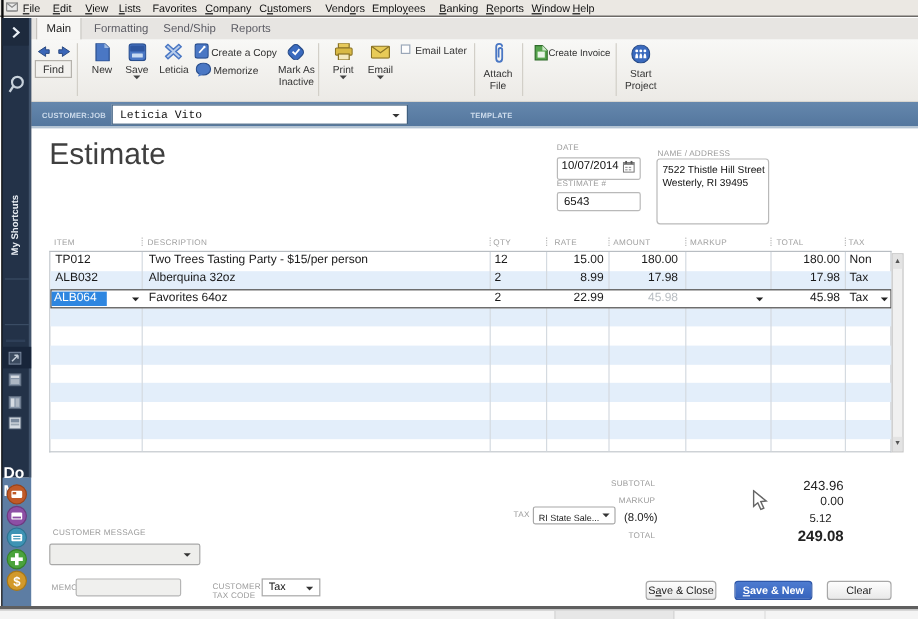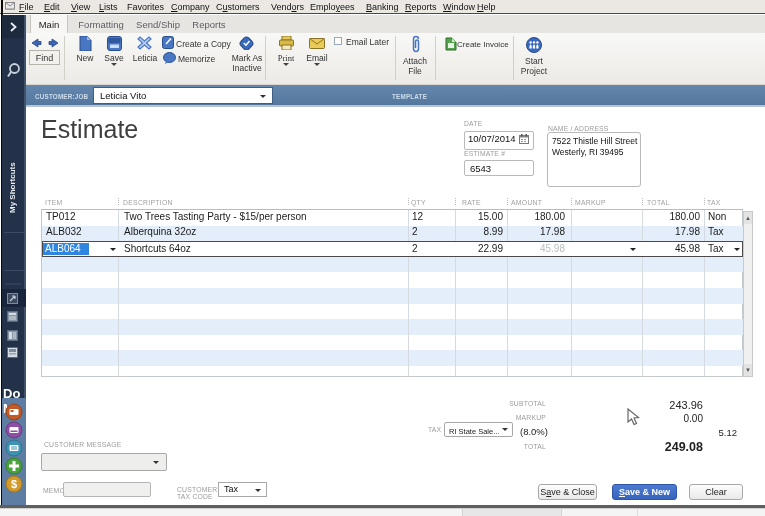--- a/index.html
+++ b/index.html
@@ -119,21 +119,21 @@
       <path d="M4.8 7 L7 9.2 L10.5 5" fill="none" stroke="#fff" stroke-width="1.5"></path>
     </svg>
     <div class="tlabel" style="left:195px;top:20px;width:52px;">Mark As<br>Inactive</div>
     <div class="tsep" style="left:239px"></div>
 
     <svg class="abs" style="left:253px;top:3px" width="15" height="14">
       <rect x="3" y="0" width="9" height="4" fill="#e6c95c" stroke="#8a7326"></rect>
       <rect x="0.5" y="4" width="14" height="6" rx="1" fill="#d8b945" stroke="#8a7326"></rect>
       <rect x="3" y="9" width="9" height="5" fill="#f4e9bd" stroke="#8a7326"></rect>
     </svg>
-    <div class="tlabel" style="left:246px;top:20px;width:28px;font-family:Liberation Serif, serif;">Print</div>
+    <div class="tlabel" style="left:246px;top:20px;width:28px;">Print</div>
     <div class="darr" style="left:257px;top:30px;"></div>
 
     <svg class="abs" style="left:283px;top:5px" width="16" height="11">
       <rect x="0.5" y="0.5" width="15" height="10" rx="1" fill="#e8cb58" stroke="#8a7326"></rect>
       <path d="M0.5 0.5 L8 6 L15.5 0.5" fill="none" stroke="#8a7326"></path>
     </svg>
     <div class="tlabel" style="left:276px;top:20px;width:30px;">Email</div>
     <div class="darr" style="left:288px;top:30px;"></div>
 
     <div class="abs" style="left:308px;top:4px;width:8px;height:8px;border:1px solid #9aa7b8;background:#fdfdfd;"></div>
@@ -161,21 +161,21 @@
       <circle cx="11.4" cy="5.4" r="1.2" fill="#fff"></circle>
       <path d="M3.4 11.5 Q3.4 7.5 4.6 7.5 Q5.8 7.5 5.8 11.5 Z" fill="#fff"></path>
       <path d="M6.8 11.5 Q6.8 7.5 8 7.5 Q9.2 7.5 9.2 11.5 Z" fill="#fff"></path>
       <path d="M10.2 11.5 Q10.2 7.5 11.4 7.5 Q12.6 7.5 12.6 11.5 Z" fill="#fff"></path>
     </svg>
     <div class="tlabel" style="left:488px;top:23px;width:40px;">Start<br>Project</div>
   </div>
 
   <div class="abs" id="custbar">
     <div class="barlabel" style="left:9px;top:8px;">CUSTOMER:JOB</div>
-    <div class="dd" style="left:67px;top:2px;width:180px;height:17px;padding:2px 0 0 6px;">Leticia Vito<div class="arr"></div></div>
+    <div class="dd" style="left:67px;top:2px;width:247px;height:17px;padding:2px 0 0 6px;font-family:Liberation Mono, monospace;">Leticia Vito<div class="arr"></div></div>
     <div class="barlabel" style="left:366px;top:8px;">TEMPLATE</div>
   </div>
 
   <div class="abs" id="sidebar"></div>
   <div class="abs" id="sidenav"></div>
   <div class="abs" id="sidenav2"></div>
   <div class="abs" style="left:2px;top:15px;width:22px;height:23px;background:#1d2a3d;"></div>
   <svg class="abs" style="left:10px;top:22px" width="7" height="10">
     <path d="M1 1 L5.5 5 L1 9" fill="none" stroke="#e8eef5" stroke-width="1.8"></path>
   </svg>
@@ -294,21 +294,21 @@
       <div class="cellt" style="left:370px;top:16.4px;">2</div>
       <div class="cellt rgt" style="left:413px;top:16.4px;width:48px;text-align:right;">8.99</div>
       <div class="cellt rgt" style="left:466px;top:16.4px;width:57px;">17.98</div>
       <div class="cellt rgt" style="left:601px;top:16.4px;width:57px;">17.98</div>
       <div class="cellt" style="left:666px;top:16.4px;">Tax</div>
 
       <div class="abs" style="left:0;top:31.2px;width:701px;height:16px;background:#fff;border:1px solid #4a4a4a;"></div>
       <div class="abs" style="left:1px;top:33px;width:46px;height:12px;background:#2e86e0;"></div>
       <div class="cellt" style="left:3px;top:33.2px;color:#fff;">ALB064</div>
       <div class="darr" style="left:68px;top:38px;border-top-color:#222;"></div>
-      <div class="cellt" style="left:82px;top:33.2px;">Shortcuts 64oz</div>
+      <div class="cellt" style="left:82px;top:33.2px;">Favorites 64oz</div>
       <div class="cellt" style="left:370px;top:33.2px;">2</div>
       <div class="cellt rgt" style="left:413px;top:33.2px;width:48px;">22.99</div>
       <div class="cellt rgt" style="left:466px;top:33.2px;width:57px;color:#b9bec3;">45.98</div>
       <div class="darr" style="left:588px;top:38px;border-top-color:#222;"></div>
       <div class="cellt rgt" style="left:601px;top:33.2px;width:57px;">45.98</div>
       <div class="cellt" style="left:666px;top:33.2px;">Tax</div>
       <div class="darr" style="left:692px;top:38px;border-top-color:#222;"></div>
     </div>
 
     <div class="abs" style="left:702px;top:16px;width:10px;height:166px;background:#f0f0f0;border:1px solid #c9c9c9;">
@@ -319,21 +319,21 @@
 
   <div class="abs glabel rgt" style="left:446px;top:400px;width:100px;">SUBTOTAL</div>
   <div class="abs glabel rgt" style="left:446px;top:414px;width:100px;">MARKUP</div>
   <div class="abs glabel" style="left:428px;top:426px;">TAX</div>
   <div class="abs" style="left:444px;top:422px;width:69px;height:15px;background:#fff;border:1px solid #a8a8a8;font-size:7.5px;color:#222;padding:3.5px 14px 0 4px;white-space:nowrap;overflow:hidden;border-radius:2px;">RI State Sale...</div>
 <div class="darr" style="left:502px;top:428px;border-top-color:#333;"></div>
   <div class="abs" style="left:520px;top:426px;font-size:9.5px;color:#222;">(8.0%)</div>
   <div class="abs glabel rgt" style="left:446px;top:443px;width:100px;">TOTAL</div>
   <div class="abs rgt" style="left:603px;top:399px;width:100px;font-size:11px;color:#222;">243.96</div>
   <div class="abs rgt" style="left:603px;top:413px;width:100px;font-size:10px;color:#222;">0.00</div>
-  <div class="abs rgt" style="left:637px;top:427px;width:100px;font-size:9.5px;color:#222;">5.12</div>
+  <div class="abs rgt" style="left:593px;top:427px;width:100px;font-size:9.5px;color:#222;">5.12</div>
   <div class="abs rgt" style="left:603px;top:440px;width:100px;font-size:12.5px;font-weight:bold;color:#222;">249.08</div>
 
   <svg class="abs" style="left:627px;top:408px;" width="16" height="18">
     <path d="M1 1 L1 14 L4.5 11 L7 16.5 L9.5 15.5 L7 10 L11.5 9.5 Z" fill="#fff" stroke="#666" stroke-width="1.2"></path>
   </svg>
 
   <div class="abs glabel" style="left:44px;top:441px;">CUSTOMER MESSAGE</div>
   <div class="abs" style="left:41px;top:453px;width:126px;height:18px;background:#eeeeec;border:1px solid #a8a8a8;border-radius:2px;">
     <div class="darr" style="right:7px;top:7px;border-top-color:#333;"></div>
   </div>

